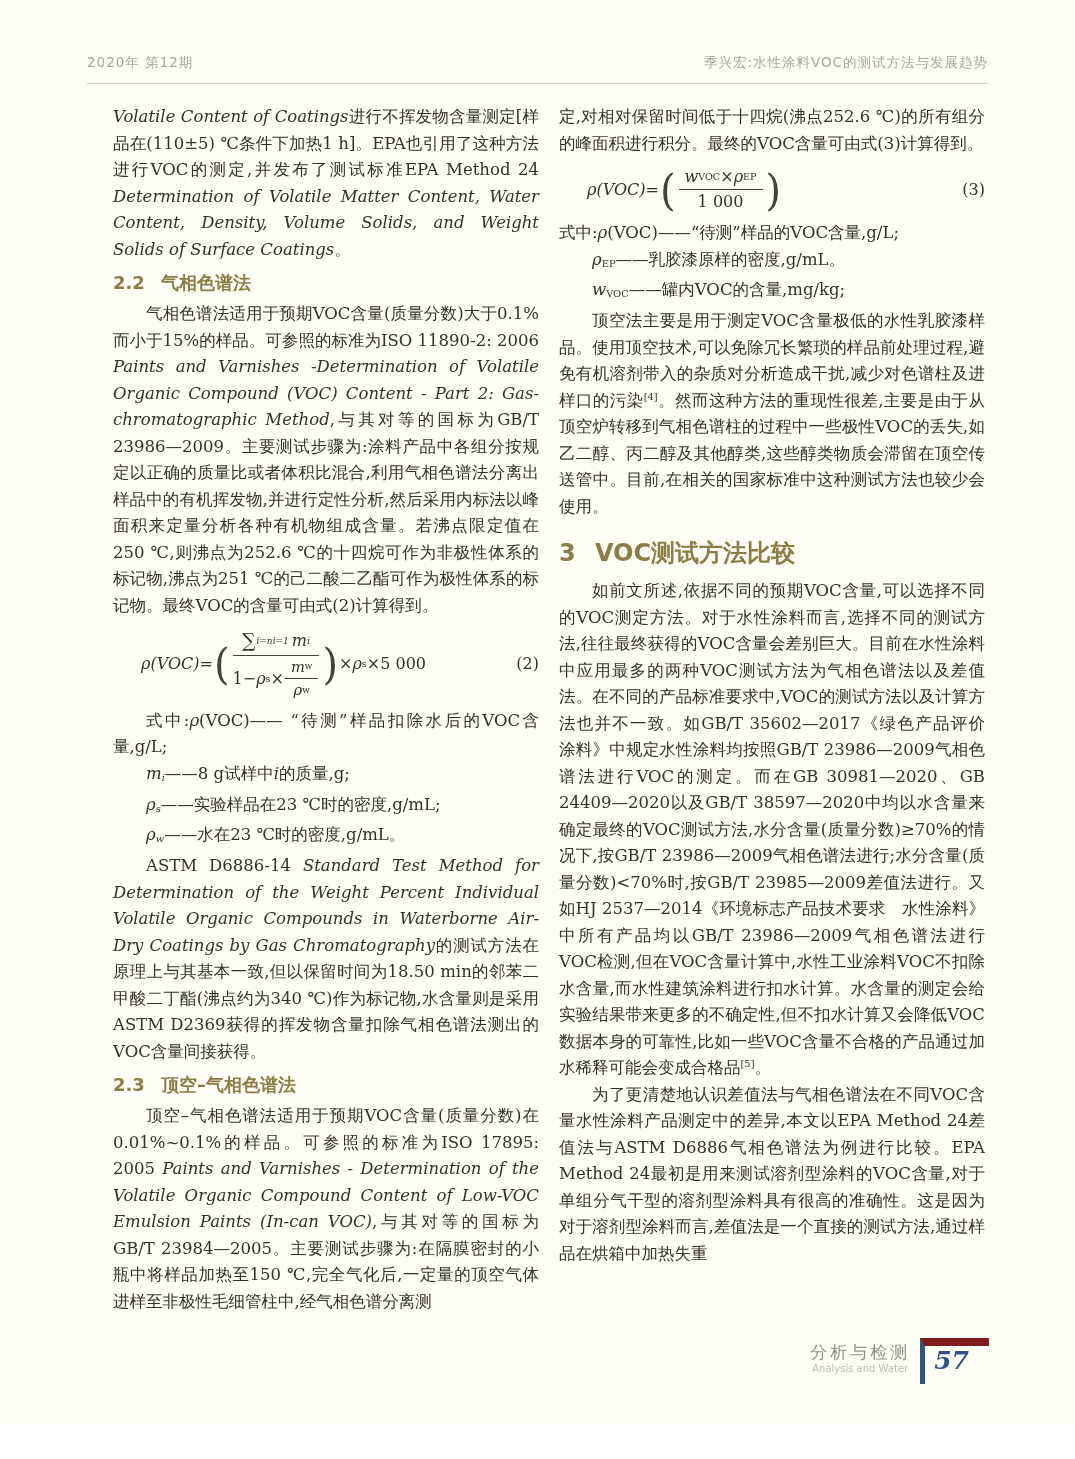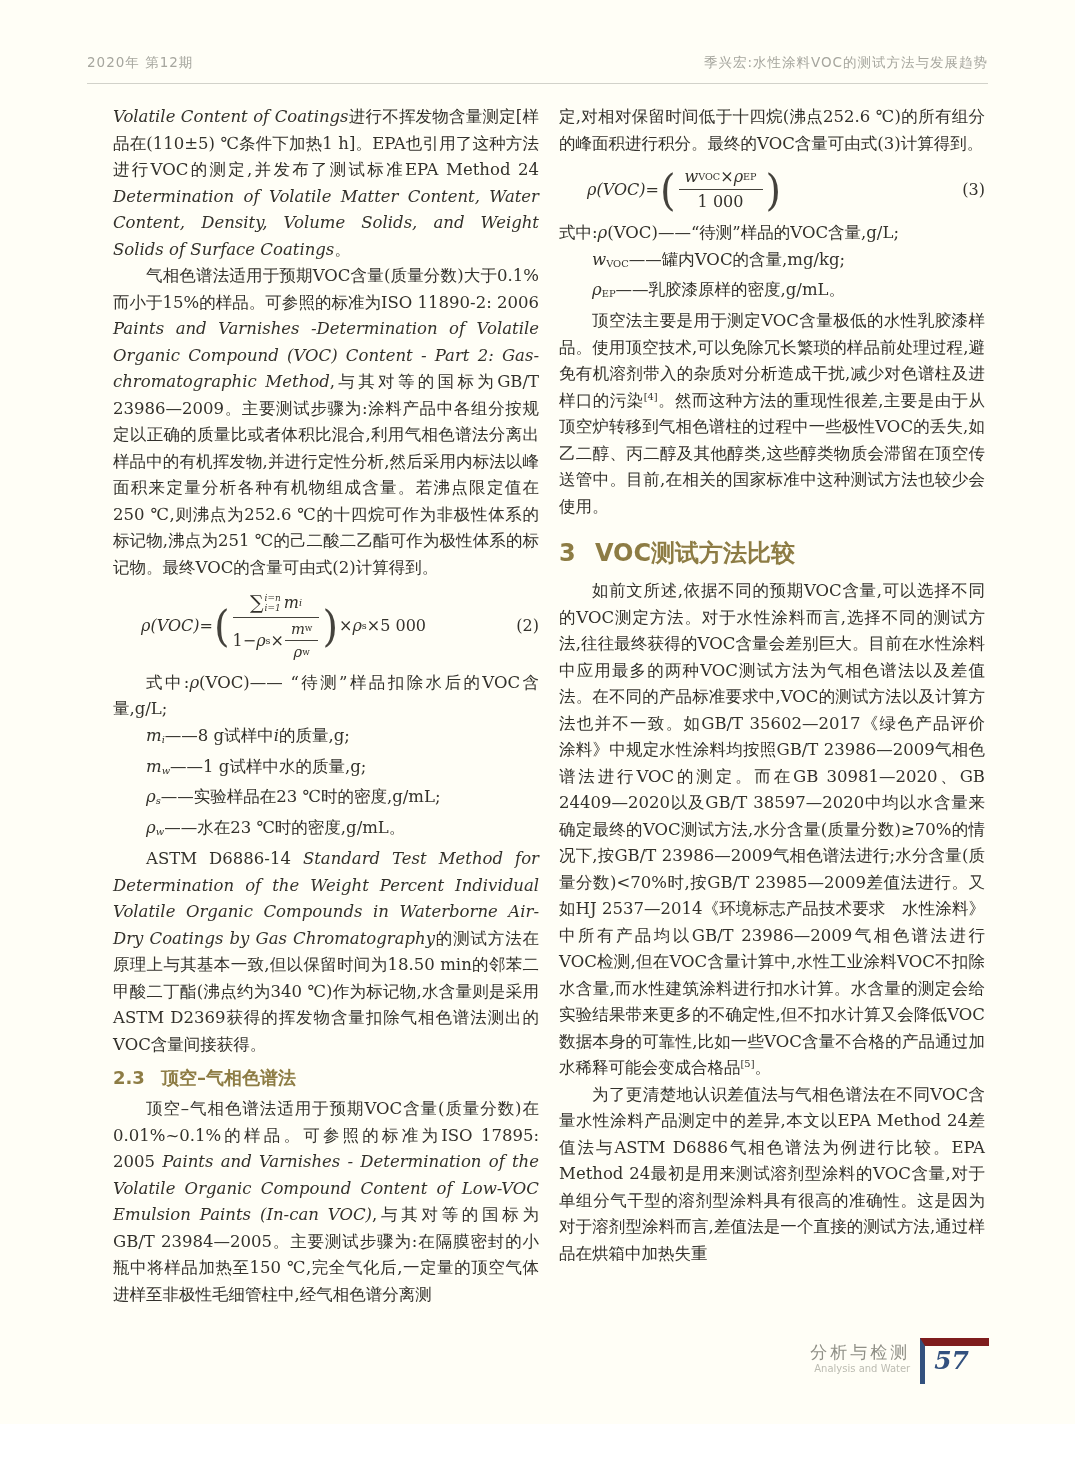--- a/index.html
+++ b/index.html
@@ -58,28 +58,28 @@
   }
   .f-body{display:inline-flex;align-items:center;}
   .f-i{font-style:italic;}
   .formula sub{font-size:60%;vertical-align:-0.3em;}
   .frac{display:inline-flex;flex-direction:column;text-align:center;margin:0 2px;}
   .frac .num{border-bottom:1.2px solid #44423c;padding:0 6px 2px;display:inline-flex;align-items:center;justify-content:center;}
   .frac .den{padding-top:2px;display:inline-flex;align-items:center;justify-content:center;}
   .frac.inner{font-size:92%;margin:0 1px;}
   .paren{font-size:250%;font-weight:300;line-height:0.9;transform:scaleY(1.05);color:#44423c;padding:0 1px;}
   .sum{font-size:19px;}
-  .limits{display:inline-flex;flex-direction:column;font-size:9px;line-height:1.15;font-style:italic;margin:0 3px 0 1px;}
+  .limits{display:inline-flex;flex-direction:row;font-size:9px;line-height:1.15;font-style:italic;margin:0 3px 0 1px;}
   .eq-no{flex:none;margin-left:8px;}
   
   .page-footer{
     position:absolute;right:86px;bottom:40px;
     display:flex;align-items:flex-start;gap:10px;
   }
-  .footer-labels{text-align:right;margin-top:4px;
+  .footer-labels{text-align:center;margin-top:4px;
     font-family:"DejaVu Sans","Liberation Sans",sans-serif;}
   .footer-cn{font-size:17px;color:#8f8f86;letter-spacing:3px;line-height:20px;}
   .footer-en{font-size:10px;color:#bcbcb2;line-height:13px;}
   .pageno-wrap{
     border-top:8px solid #7f1d1d;border-left:5px solid #33517e;
     padding:1px 20px 10px 9px;
     text-align:right;
   }
   .pageno{
     color:#33517e;font-size:25px;font-weight:bold;font-style:italic;
@@ -96,20 +96,23 @@
     <span>季兴宏:水性涂料VOC的测试方法与发展趋势</span>
   </header>
 
   <main class="columns">
 
     <section class="col">
       <div>
           <div class="para"><i>Volatile Content of Coatings</i><span>进行不挥发物含量测定[样品在(110±5) ℃条件下加热1 h]。EPA也引用了这种方法进行VOC的测定,并发布了测试标准EPA Method 24 </span><i>Determination of Volatile Matter Content, Water Content, Density, Volume Solids, and Weight Solids of Surface Coatings</i><span>。</span></div>
         </div>
 
+      <h3 class="sub-heading">
+        <span class="h-num">2.2</span><span>气相色谱法</span>
+      </h3>
 
       <div>
           <div class="para indent"><span>气相色谱法适用于预期VOC含量(质量分数)大于0.1%而小于15%的样品。可参照的标准为ISO 11890-2: 2006 </span><i>Paints and Varnishes -Determination of Volatile Organic Compound (VOC) Content - Part 2: Gas-chromatographic Method</i><span>,与其对等的国标为GB/T 23986—2009。主要测试步骤为:涂料产品中各组分按规定以正确的质量比或者体积比混合,利用气相色谱法分离出样品中的有机挥发物,并进行定性分析,然后采用内标法以峰面积来定量分析各种有机物组成含量。若沸点限定值在250 ℃,则沸点为252.6 ℃的十四烷可作为非极性体系的标记物,沸点为251 ℃的己二酸二乙酯可作为极性体系的标记物。最终VOC的含量可由式(2)计算得到。</span></div>
         </div>
 
       <div class="formula">
         <span class="f-body">
           <span class="f-i">ρ(VOC)=</span>
           <span class="paren">(</span>
           <span class="frac">
@@ -144,21 +147,20 @@
             <span class="f-i">ρ</span>
             <sub>s</sub>
             <span>×5 000</span>
         </span>
         <span class="eq-no">(2)</span>
       </div>
 
       <div>
           <div class="para indent"><span>式中:</span><i>ρ</i><span>(VOC)—— “待测”样品扣除水后的VOC含量,g/L;</span></div>
           <div class="para indent"><i>m</i><sub class="it">i</sub><span>——8 g试样中</span><i>i</i><span>的质量,g;</span></div>
-          <div class="para indent"><i>m</i><sub class="it">w</sub><span>——1 g试样中水的质量,g;</span></div>
           <div class="para indent"><i>ρ</i><sub class="it">s</sub><span>——实验样品在23 ℃时的密度,g/mL;</span></div>
           <div class="para indent"><i>ρ</i><sub class="it">w</sub><span>——水在23 ℃时的密度,g/mL。</span></div>
         </div>
       <div>
           <div class="para indent"><span>ASTM D6886-14 </span><i>Standard Test Method for Determination of the Weight Percent Individual Volatile Organic Compounds in Waterborne Air-Dry Coatings by Gas Chromatography</i><span>的测试方法在原理上与其基本一致,但以保留时间为18.50 min的邻苯二甲酸二丁酯(沸点约为340 ℃)作为标记物,水含量则是采用ASTM D2369获得的挥发物含量扣除气相色谱法测出的VOC含量间接获得。</span></div>
         </div>
 
       <h3 class="sub-heading">
         <span class="h-num">2.3</span><span>顶空–气相色谱法</span>
       </h3>
@@ -189,22 +191,22 @@
                 <span>1 000</span>
               </span>
           </span>
           <span class="paren">)</span>
         </span>
         <span class="eq-no">(3)</span>
       </div>
 
       <div>
           <div class="para"><span>式中:</span><i>ρ</i><span>(VOC)——“待测”样品的VOC含量,g/L;</span></div>
+          <div class="para indent"><i>ρ</i><sub>EP</sub><span>——乳胶漆原样的密度,g/mL。</span></div>
           <div class="para indent"><i>w</i><sub>VOC</sub><span>——罐内VOC的含量,mg/kg;</span></div>
-          <div class="para indent"><i>ρ</i><sub>EP</sub><span>——乳胶漆原样的密度,g/mL。</span></div>
         </div>
       <div>
           <div class="para indent"><span>顶空法主要是用于测定VOC含量极低的水性乳胶漆样品。使用顶空技术,可以免除冗长繁琐的样品前处理过程,避免有机溶剂带入的杂质对分析造成干扰,减少对色谱柱及进样口的污染</span><sup>[4]</sup><span>。然而这种方法的重现性很差,主要是由于从顶空炉转移到气相色谱柱的过程中一些极性VOC的丢失,如乙二醇、丙二醇及其他醇类,这些醇类物质会滞留在顶空传送管中。目前,在相关的国家标准中这种测试方法也较少会使用。</span></div>
         </div>
 
       <h2 class="main-heading">
         <span class="h-num">3</span><span>VOC测试方法比较</span>
       </h2>
 
       <div>

